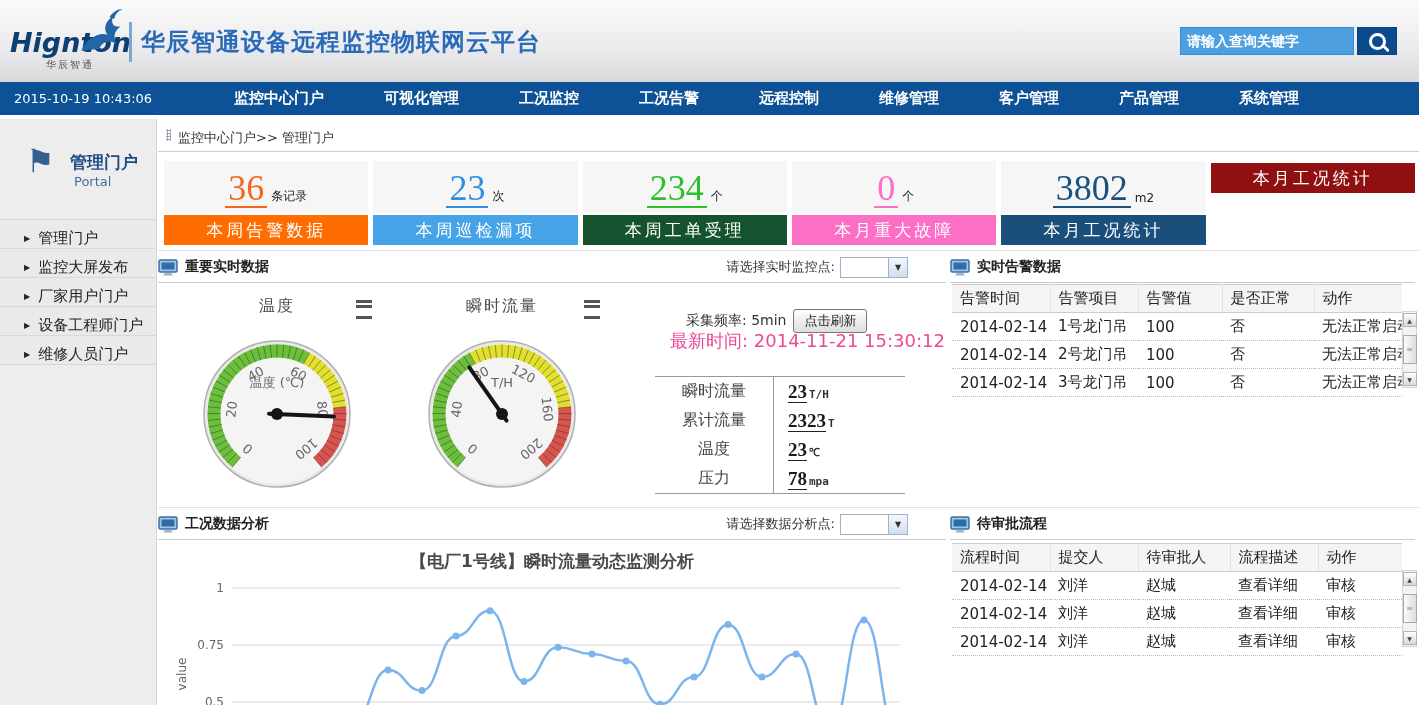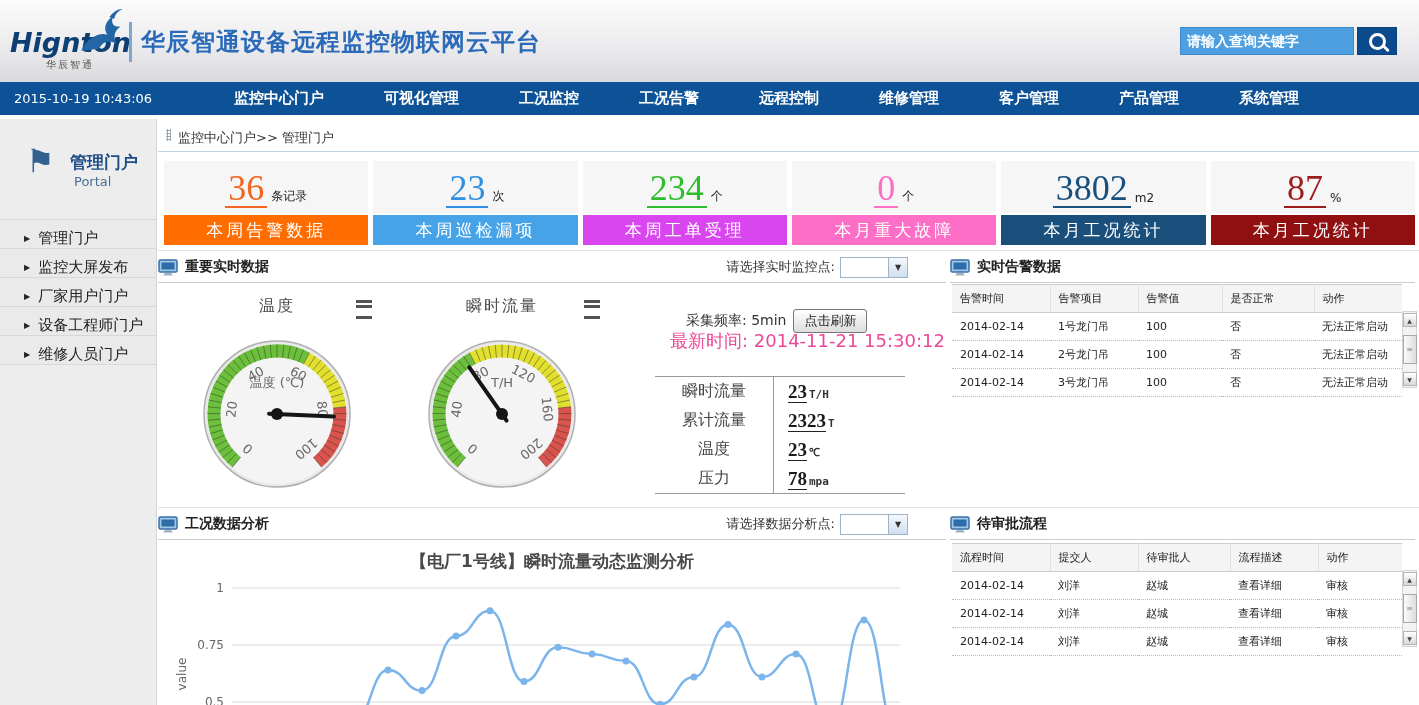--- a/index.html
+++ b/index.html
@@ -90,21 +90,21 @@
   .metric-row{display:flex;height:29px;align-items:center}
   .m-label{width:118px;text-align:center;font-size:16px;color:#444;border-right:1px solid #999;
     height:100%;display:flex;align-items:center;justify-content:center}
   .m-val{padding-left:14px}
   .m-val b{font-family:"Liberation Serif","DejaVu Serif",serif;font-size:19px;color:#1a1a1a;
     border-bottom:1px solid #222;cursor:pointer}
   .m-val i{font-style:normal;font-size:11px;font-weight:bold;margin-left:2px;
     font-family:"DejaVu Sans Mono","Liberation Mono",monospace}
 
   
-  .dtable{position:absolute;border-collapse:collapse;table-layout:fixed;font-size:11px}
+  .dtable{position:absolute;border-collapse:collapse;table-layout:fixed;font-size:15px}
   .dtable th{background:#f4f4f4;border-top:1px solid #ccc;border-bottom:1px solid #ccc;
     border-right:1px solid #e2e2e2;height:25px;text-align:left;padding-left:8px;font-weight:normal;color:#222}
   .dtable th:last-child{border-right:none}
   .dtable td{height:25px;padding-left:8px;border-bottom:1px dotted #bbb;color:#222;
     overflow:hidden;white-space:nowrap}
   #alarm-table{left:952px;top:284px;width:450px}
   #approval-table{left:952px;top:543px;width:450px}
   .vscroll{position:absolute;width:15px;background:#f3f3f3;border:1px solid #d5d5d5;
     display:flex;flex-direction:column;align-items:center;justify-content:space-between;padding:1px 0;box-sizing:border-box}
   #alarm-scroll{left:1402px;top:311px;height:77px}
@@ -192,41 +192,37 @@
           <span class="card-num" style="color:#2f8fe0">23</span>
           <span class="card-unit">次</span>
         </div>
         <div class="card-bar" style="background:#46a3e8">本周巡检漏项</div>
       </div>
       <div class="card">
         <div class="card-top">
           <span class="card-num" style="color:#2dbe2d">234</span>
           <span class="card-unit">个</span>
         </div>
-        <div class="card-bar" style="background:#d946ef">本周工单受理</div>
+        <div class="card-bar" style="background:#14532d">本周工单受理</div>
       </div>
       <div class="card">
         <div class="card-top">
           <span class="card-num" style="color:#fd6ec7">0</span>
           <span class="card-unit">个</span>
         </div>
         <div class="card-bar" style="background:#fd6ec7">本月重大故障</div>
       </div>
       <div class="card">
         <div class="card-top">
           <span class="card-num" style="color:#1a507e">3802</span>
           <span class="card-unit">m2</span>
         </div>
         <div class="card-bar" style="background:#1a4f7c">本月工况统计</div>
       </div>
       <div class="card">
-        <div class="card-top">
-          <span class="card-num" style="color:#9e1b1b">87</span>
-          <span class="card-unit">%</span>
-        </div>
         <div class="card-bar" style="background:#900f10">本月工况统计</div>
       </div>
     </div>
   <div class="hr2"></div>
 
   <div class="sec-head" id="rt-head">
     <svg width="20" height="17" viewBox="0 0 20 17">
       <rect x="1" y="1" width="18" height="12" rx="1.5" fill="#9ec7e8" stroke="#3a6ea5" stroke-width="1.5"></rect>
       <rect x="3.5" y="3.5" width="13" height="7" fill="#2f6da8"></rect>
       <path d="M7,14 L13,14 L15,16.5 L5,16.5 Z" fill="#9fb3c4"></path>

